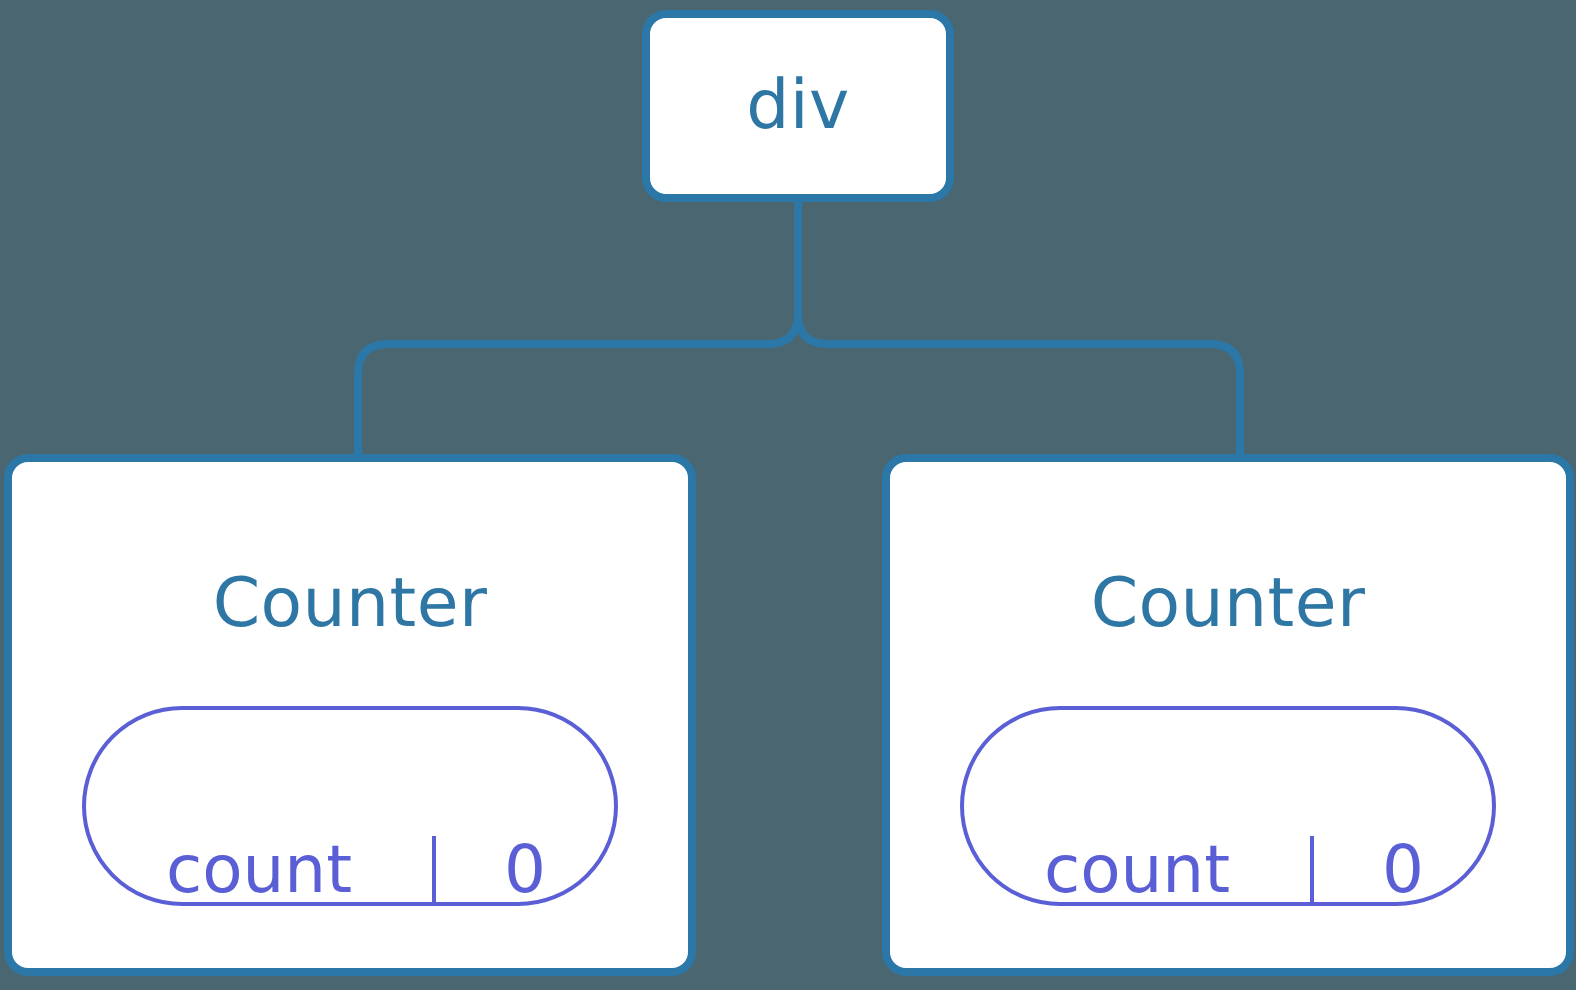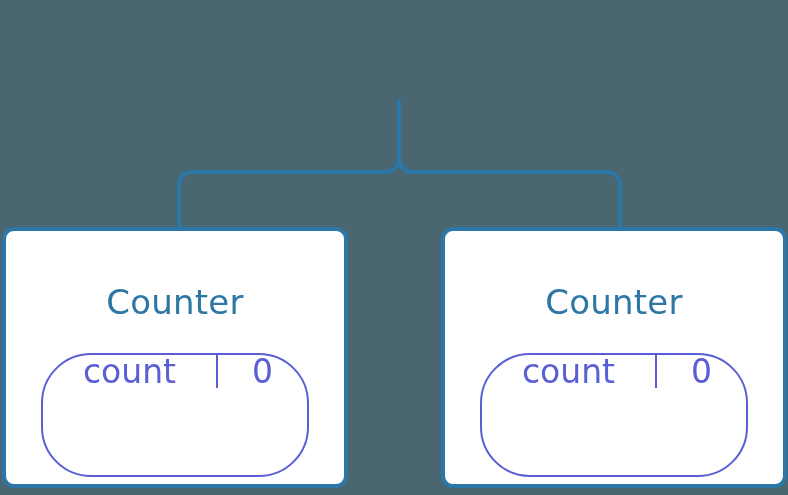--- a/index.html
+++ b/index.html
@@ -78,26 +78,26 @@
 
   
   .pill-wrap {
     display: flex;
     justify-content: center;
     margin-top: 34px;
   }
   .pill {
     position: relative;
     width: 268px;
-    height: 124px;
+    height: 100px;
     border: 2.5px solid #5b5fd6;
     border-radius: 50px;
     box-sizing: border-box;
     display: flex;
-    align-items: flex-start;
+    align-items: flex-end;
   }
   .pill-key {
     flex: 0 0 175px;
     display: flex;
     align-items: center;
     justify-content: center;
     border-right: 2.5px solid #5b5fd6;
     box-sizing: border-box;
   }
   .pill-val {
@@ -117,20 +117,23 @@
 
 <div id="stage">
 
   <svg id="edges" viewBox="0 0 788 495" width="788" height="495" xmlns="http://www.w3.org/2000/svg">
 
     <path d="M 399 101 L 399 157 Q 399 172 384 172 L 194 172 Q 179 172 179 187 L 179 229" fill="none" stroke="#2a77a8" stroke-width="4" stroke-linecap="round" stroke-linejoin="round"></path>
 
     <path d="M 399 101 L 399 157 Q 399 172 414 172 L 605 172 Q 620 172 620 187 L 620 229" fill="none" stroke="#2a77a8" stroke-width="4" stroke-linecap="round" stroke-linejoin="round"></path>
   </svg>
 
+  <div class="node node-root">
+    <span class="node-title">div</span>
+  </div>
 
   <div class="node node-child left">
     <span class="node-title">Counter</span>
     <div class="pill-wrap">
       <div class="pill">
         <div class="pill-key">
           <span>count</span>
         </div>
         <div class="pill-val">
           <span>0</span>

